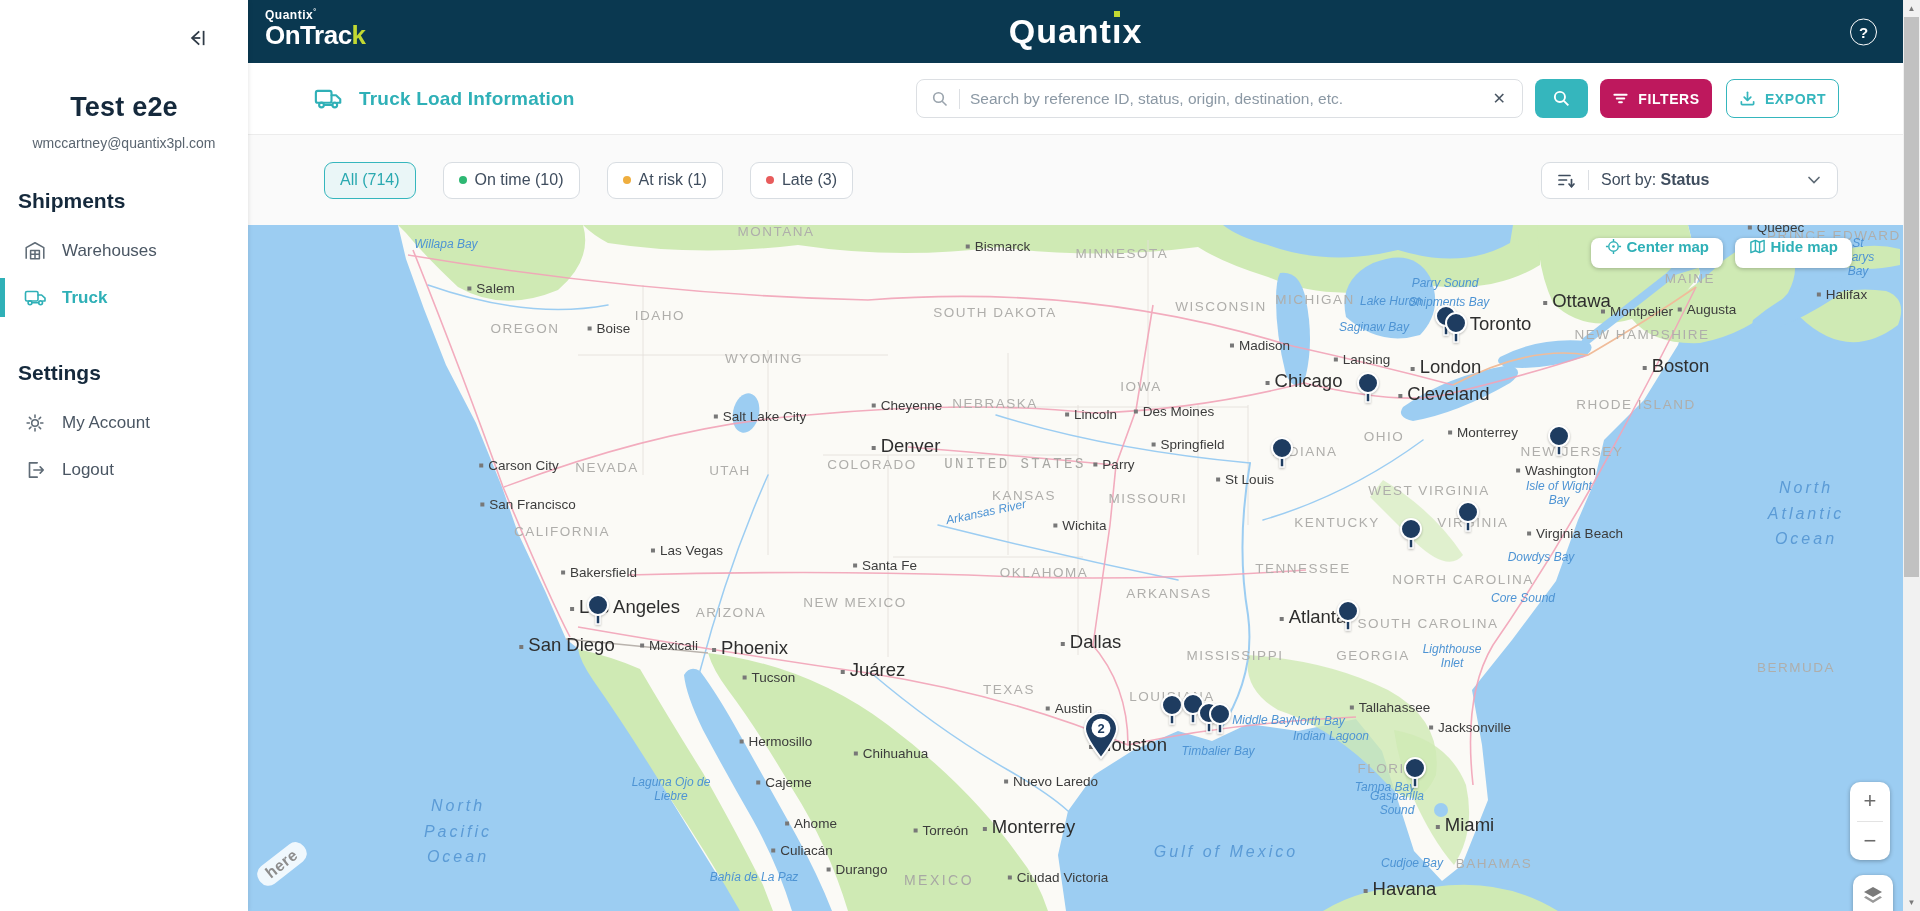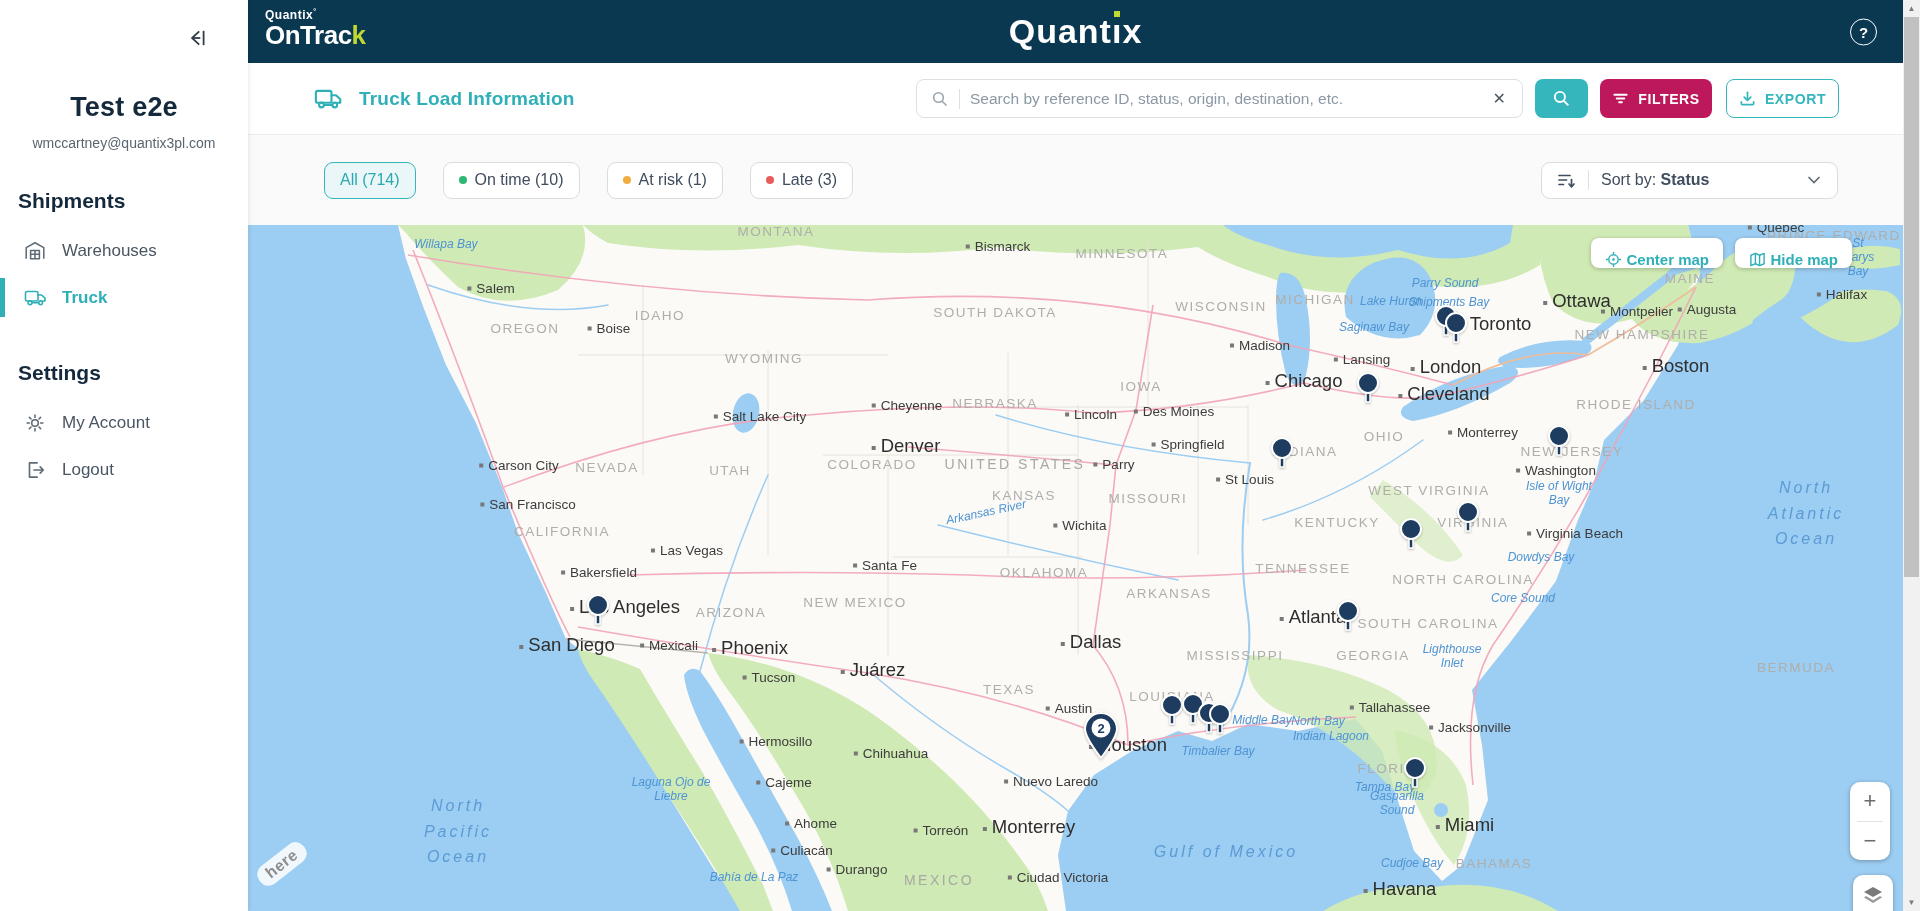--- a/index.html
+++ b/index.html
@@ -72,21 +72,21 @@
   .map-layer { position:absolute; left:0; top:0; width:100%; height:100%; pointer-events:none; }
   .lbl { position:absolute; transform:translate(-50%,-50%); white-space:pre-line; text-align:center; }
   .lbl.state { font-size:13.5px; color:#afaeab; letter-spacing:1.5px; white-space:nowrap; }
   .lbl.state.country { font-size:14px; letter-spacing:2.5px; color:#a8a8a4; }
   .lbl.city { font-size:13.5px; color:#3c3c3c; white-space:nowrap; }
   .lbl.city.big { font-size:18.5px; color:#2e2e2e; }
   .lbl.city .cdot { display:inline-block; width:4px; height:4px; background:#787878; margin-right:5px; vertical-align:2px; }
   .lbl.water { font-size:12px; font-style:italic; color:#4e94d4; }
   .lbl.water.ocean { font-size:16px; letter-spacing:3px; color:#5b9bd6; line-height:1.6; }
   .map-pin { position:absolute; pointer-events:auto; cursor:pointer; filter:drop-shadow(0 1px 1px rgba(0,0,0,.25)); }
-  .map-btn { position:absolute; top:13px; height:30px; background:#fff; border:none; border-radius:8px; box-shadow:0 1px 4px rgba(0,0,0,.25); color:#2fb0b7; font-size:15px; font-weight:bold; display:flex; align-items:flex-end; gap:4px; padding:0 14px; cursor:pointer; font-family:"Liberation Sans",sans-serif; }
+  .map-btn { position:absolute; top:13px; height:30px; background:#fff; border:none; border-radius:8px; box-shadow:0 1px 4px rgba(0,0,0,.25); color:#2fb0b7; font-size:15px; font-weight:bold; display:flex; align-items:flex-start; gap:4px; padding:0 14px; cursor:pointer; font-family:"Liberation Sans",sans-serif; }
   .zoomctl { position:absolute; right:13px; top:557px; width:40px; height:78px; background:#fff; border-radius:10px; box-shadow:0 1px 4px rgba(0,0,0,.3); display:flex; flex-direction:column; overflow:hidden; }
   .zoomctl button { flex:1; border:none; background:none; font-size:22px; color:#6b6b6b; cursor:pointer; line-height:1; }
   .zoomctl .zdiv { height:1px; background:#e3e3e3; margin:0 7px; }
   .layersbtn { position:absolute; right:10px; top:650px; width:40px; height:40px; background:#fff; border:none; border-radius:10px 10px 0 0; box-shadow:0 1px 4px rgba(0,0,0,.3); color:#6b6b6b; cursor:pointer; display:flex; align-items:center; justify-content:center; }
   .watermark { position:absolute; left:6px; top:628px; transform:rotate(-38deg); background:rgba(255,255,255,.85); color:#8d8d8d; font-weight:bold; font-size:16px; padding:2px 10px; border-radius:10px; letter-spacing:.5px; }
 
   
   .vscroll { width:17px; height:911px; background:#f1f1f1; position:relative; flex:none; }
   .vscroll .arr { position:absolute; left:0; width:17px; text-align:center; font-size:8px; color:#7a7a7a; cursor:pointer; }
   .vscroll .arr.up { top:4px; }
@@ -359,21 +359,21 @@
           <div class="lbl state" style="left: 1180px; top: 398px;">SOUTH CAROLINA</div>
           <div class="lbl state" style="left: 1125px; top: 430px;">GEORGIA</div>
           <div class="lbl state" style="left: 1144px; top: 543px;">FLORIDA</div>
           <div class="lbl state" style="left: 1442px; top: 53px;">MAINE</div>
           <div class="lbl state" style="left: 1394px; top: 109px;">NEW HAMPSHIRE</div>
           <div class="lbl state" style="left: 1388px; top: 179px;">RHODE ISLAND</div>
           <div class="lbl state" style="left: 1324px; top: 226px;">NEW JERSEY</div>
           <div class="lbl state" style="left: 1586px; top: 10px;">PRINCE EDWARD</div>
           <div class="lbl state" style="left: 1548px; top: 442px;">BERMUDA</div>
           <div class="lbl state" style="left: 1246px; top: 638px;">BAHAMAS</div>
-          <div class="lbl state country" style="left: 767px; top: 239px;">UNITED STATES</div>
+          <div class="lbl state country" style="left: 767px; top: 239px; font-family: Liberation Mono, monospace;">UNITED STATES</div>
           <div class="lbl state country" style="left: 691px; top: 655px;">MEXICO</div>
           <div class="lbl water" style="left: 198px; top: 19px;">Willapa Bay</div>
           <div class="lbl water" style="left: 1197px; top: 58px;">Parry Sound</div>
           <div class="lbl water" style="left: 1201px; top: 77px;">Shipments Bay</div>
           <div class="lbl water" style="left: 1143px; top: 76px;">Lake Huron</div>
           <div class="lbl water" style="left: 1126px; top: 102px;">Saginaw Bay</div>
           <div class="lbl water" style="left: 1610px; top: 32px;">St Marys Bay</div>
           <div class="lbl water" style="left: 738px; top: 287px; transform: translate(-50%, -50%) rotate(-12deg);">Arkansas River</div>
           <div class="lbl water" style="left: 1311px; top: 268px;">Isle of Wight
 Bay</div>

